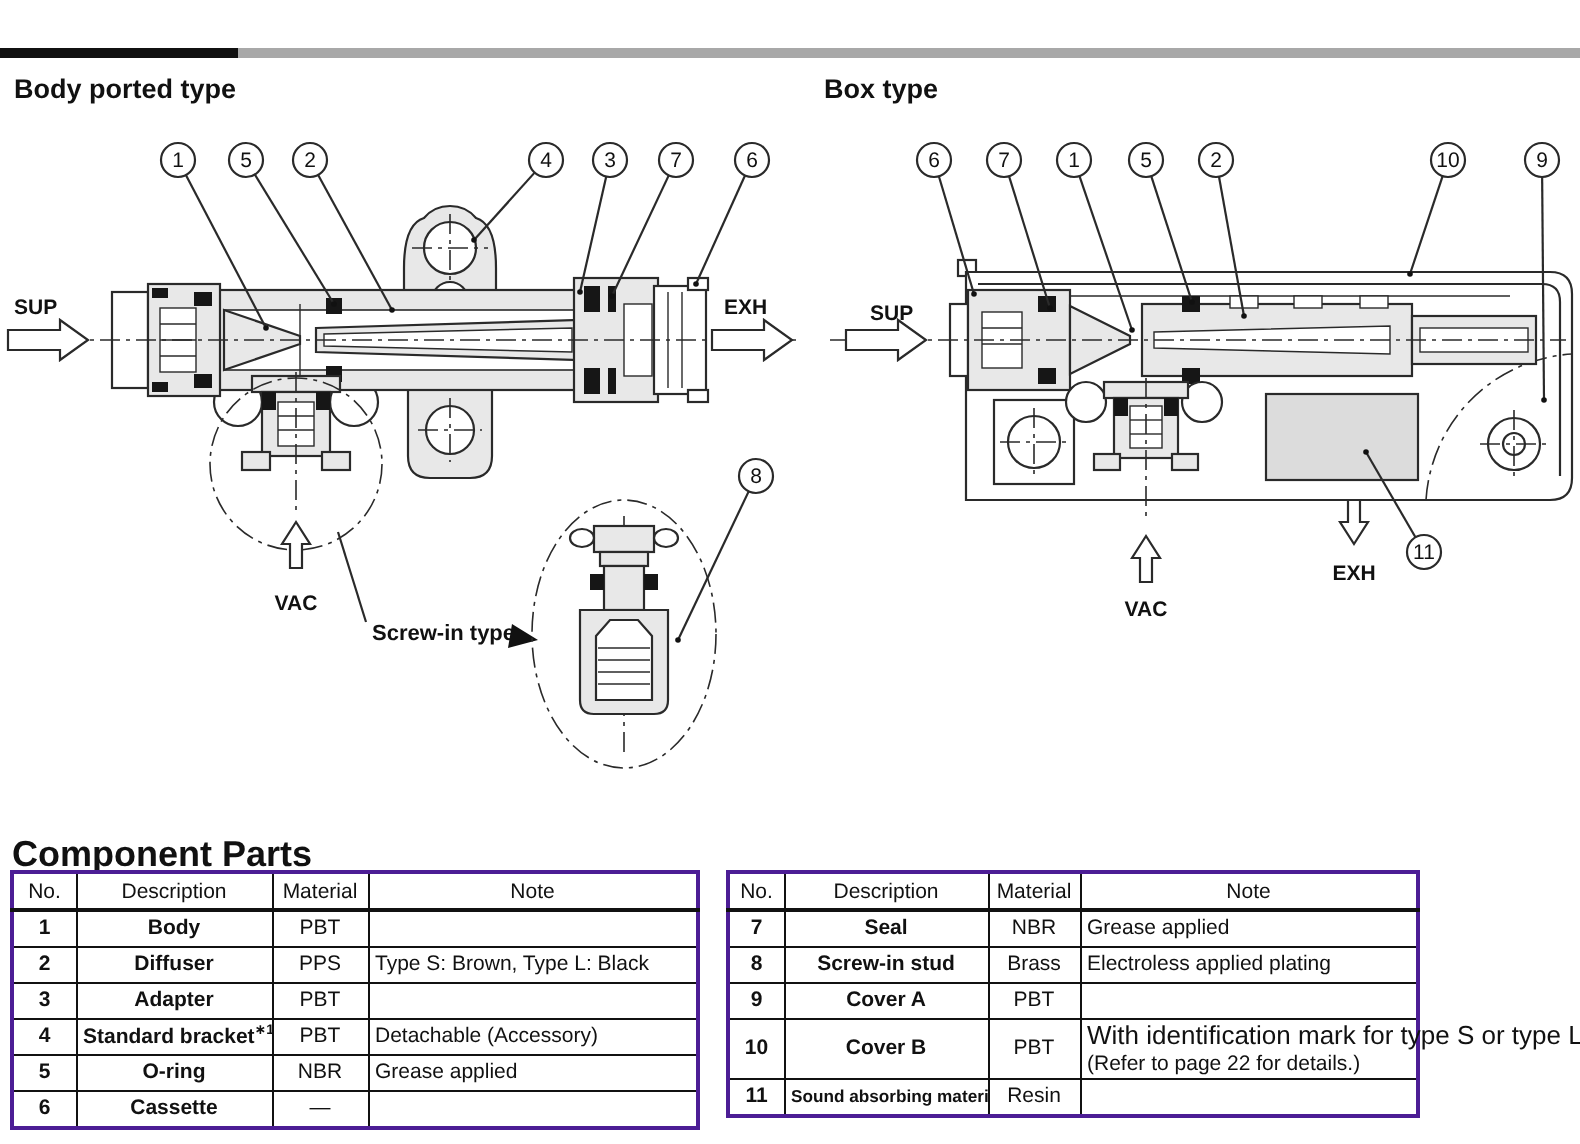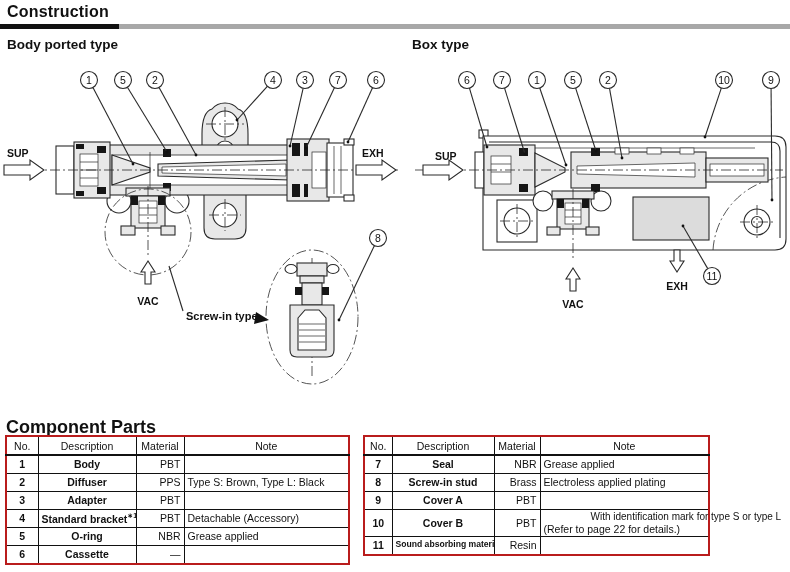--- a/index.html
+++ b/index.html
@@ -23,43 +23,42 @@
   .ln{fill:none;stroke:#2a2a2a;stroke-width:1.1;}
   .thin{fill:none;stroke:#2a2a2a;stroke-width:0.7;}
   .fg{fill:#e8e8e8;stroke:#2a2a2a;stroke-width:1.1;}
   .fw{fill:#ffffff;stroke:#2a2a2a;stroke-width:1.1;}
   .fa{fill:#dcdcdc;stroke:#2a2a2a;stroke-width:1.1;}
   .seal{fill:#161616;stroke:none;}
   .cl{fill:none;stroke:#2a2a2a;stroke-width:0.8;stroke-dasharray:10 3 2 3;}
 
   table.parts{
     border-collapse:collapse;table-layout:fixed;background:#fff;
-    border:2px solid #b91c1c;font-size:10.5px;
+    border:2px solid #4c1d95;font-size:10.5px;
   }
   table.parts th{
     border:1px solid #111;border-bottom:2px solid #111;
     font-weight:normal;padding:1px 2px;height:15px;font-size:10.5px;
   }
   table.parts td{border:1px solid #111;padding:1px 3px;height:15px;line-height:1.15;}
   td.col-no{text-align:center;font-weight:bold;}
   td.col-desc{text-align:center;font-weight:bold;white-space:nowrap;overflow:hidden;}
   td.col-desc sup{font-size:7px;}
   td.col-desc.small{font-size:8.6px;}
-  td.col-mat{text-align:right;}
+  td.col-mat{text-align:center;}
   td.col-note{text-align:left;}
-  td.col-note .note-small{font-size:10px;white-space:nowrap;margin-left:47px;}
+  td.col-note .note-small{font-size:13px;white-space:nowrap;}
   .t-left{left:5px;top:435px;width:343px;}
   .t-right{left:363px;top:435px;width:345px;}
 </style>
 </head>
 <body>
 
 <div class="page">
 
-  <div class="abs h-main">Construction</div>
   <div class="abs h-rule">
       <div class="h-rule-black"></div>
     </div>
   <div class="abs h-sec" style="left:7px;top:37px;">Body ported type</div>
   <div class="abs h-sec" style="left:412px;top:37px;">Box type</div>
 
   <svg class="abs" style="left:0;top:60px;" width="400" height="352" viewBox="0 0 400 352">
 
     <g>
       <path class="fg" d="M202,88 V74 Q202,52 212,49 Q217,43 225,43 Q233,43 238,49 Q248,52 248,74 V88 Z"></path>

